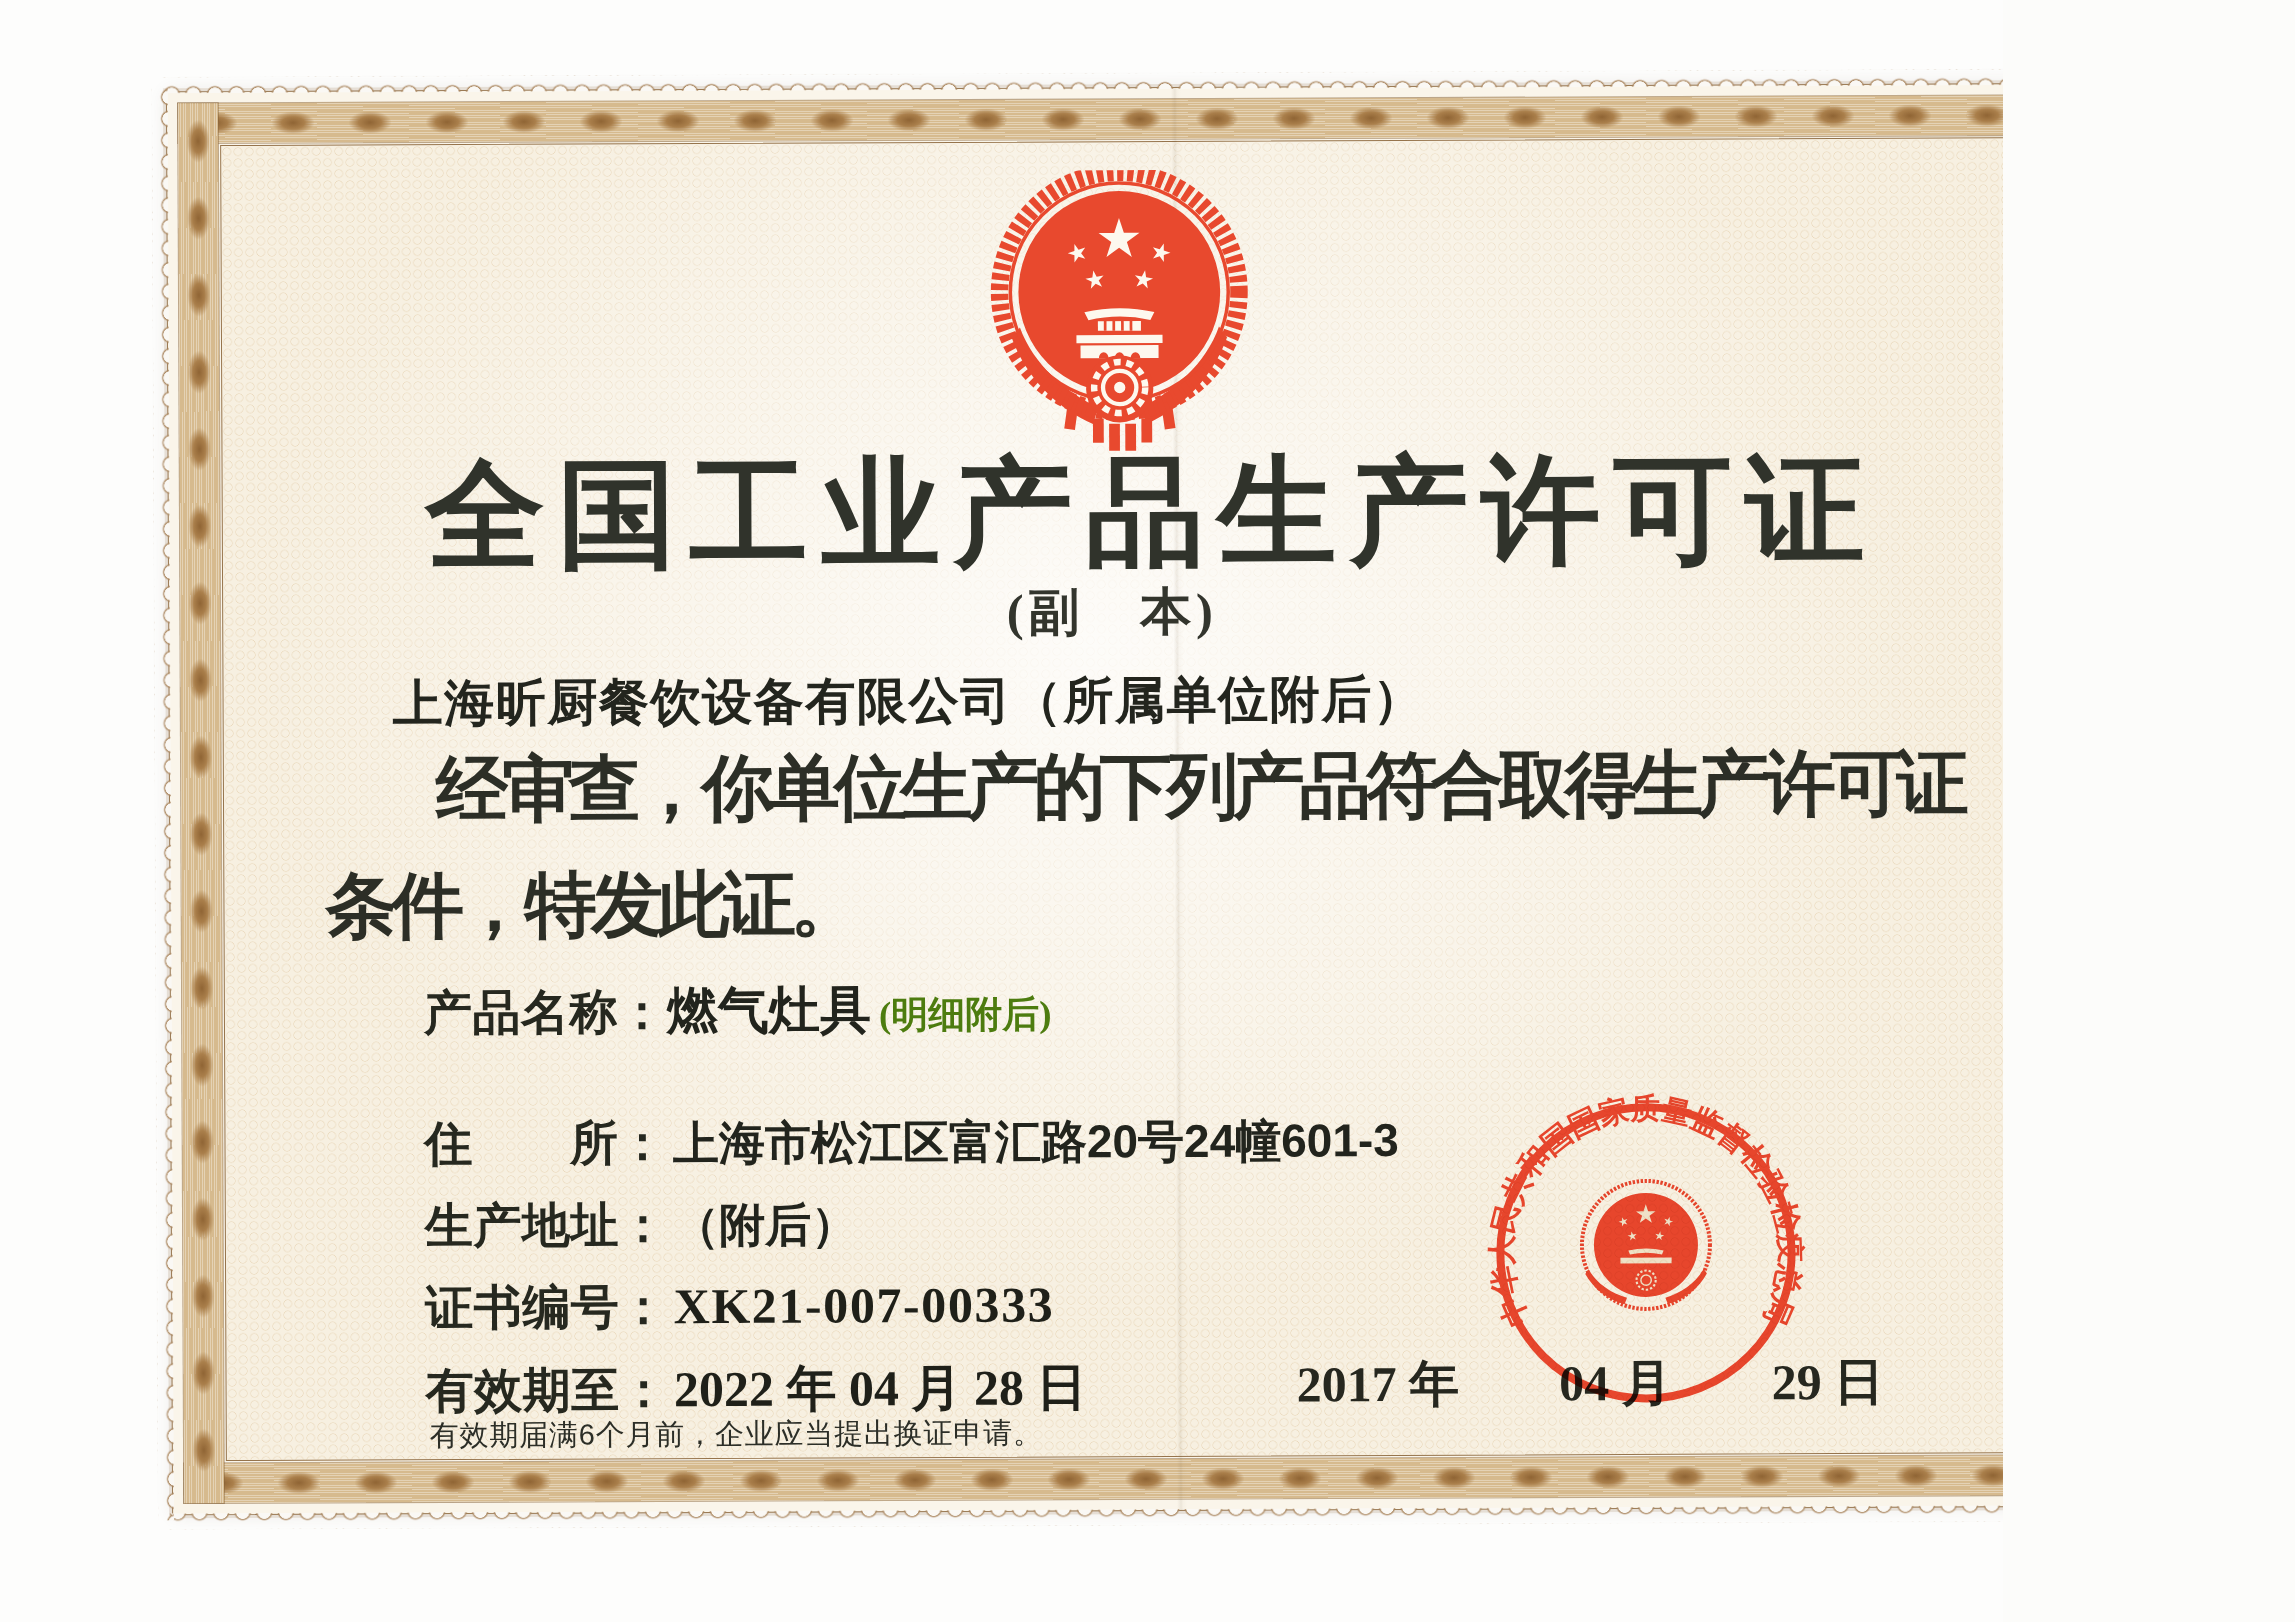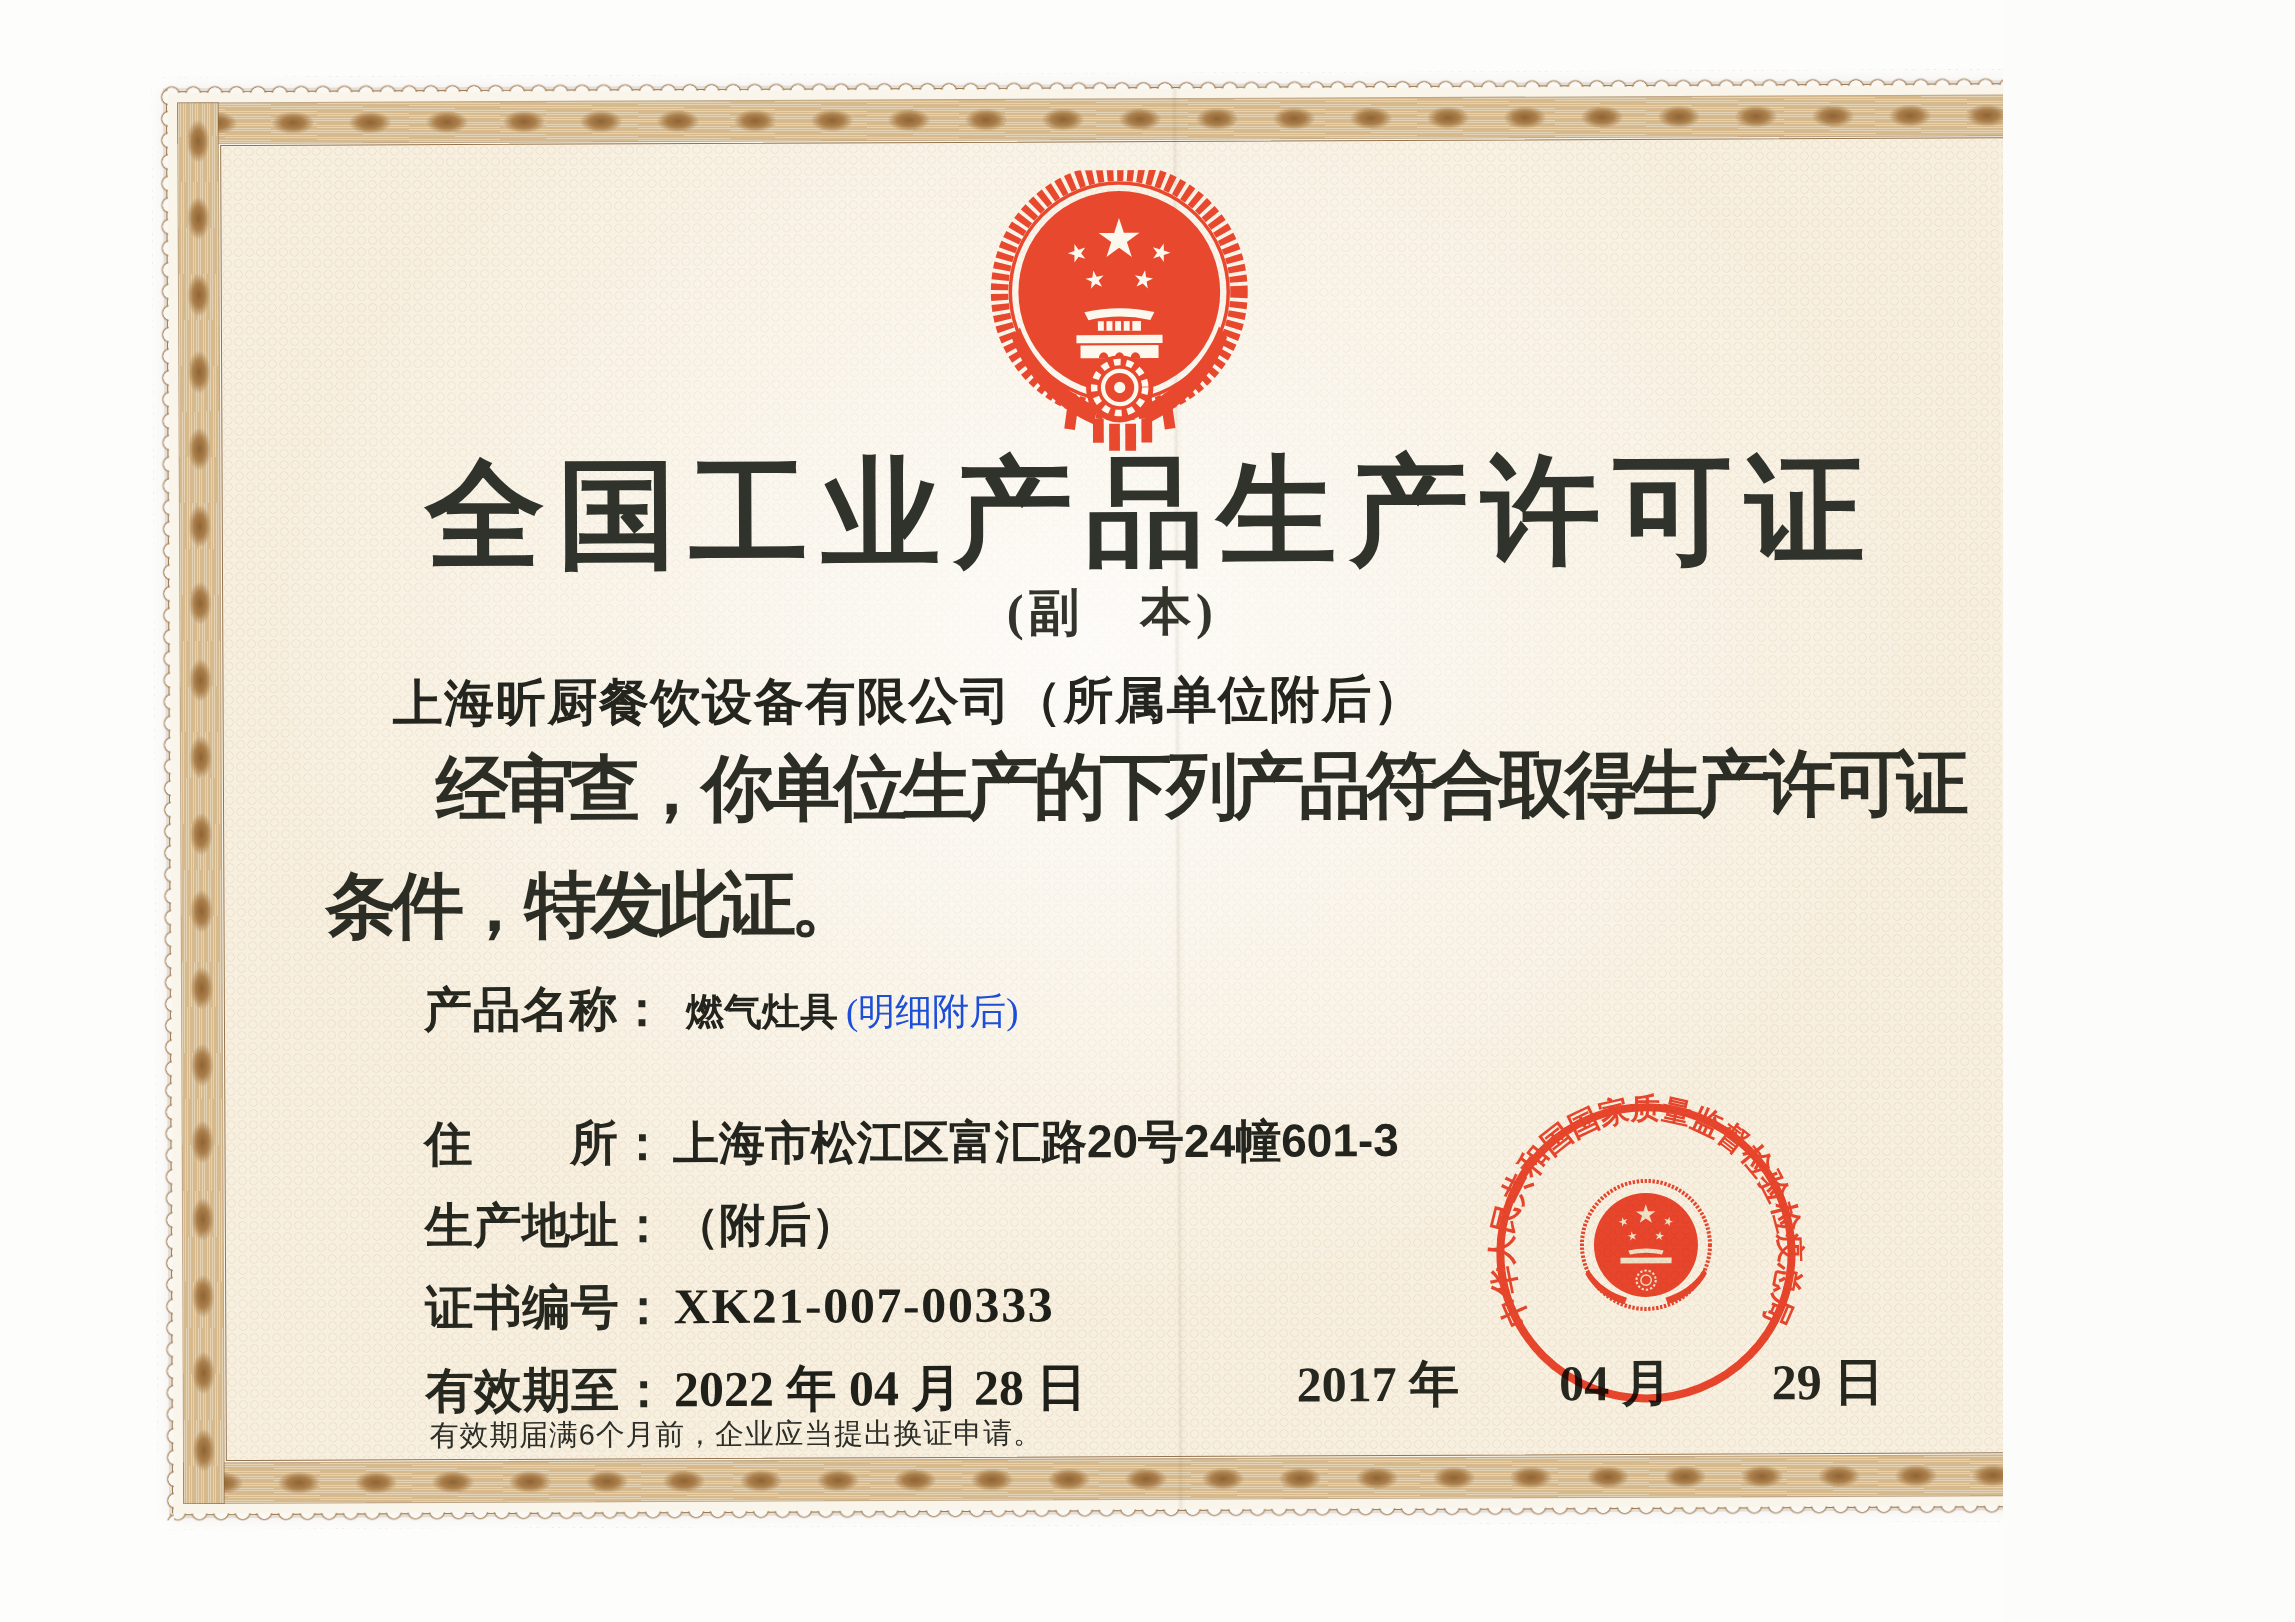--- a/index.html
+++ b/index.html
@@ -57,22 +57,22 @@
   .fuben{left:775px;top:499px;width:336px;text-align:center;font-size:51px;font-weight:600;letter-spacing:4.8px;color:#33352d;}
   .company{left:223px;top:587px;font-size:50px;font-weight:700;letter-spacing:1.6px;color:#23251e;
            font-family:"Liberation Sans","DejaVu Sans",sans-serif;}
   .body-line{font-size:72px;font-weight:900;letter-spacing:-5.6px;color:#2c2e26;}
   .body1{left:266px;top:663px;}
   .body2{left:155px;top:779px;}
 
   .frow{position:absolute;left:253px;display:flex;align-items:baseline;}
   .flabel{flex:0 0 242px;width:242px;text-align:justify;text-align-last:justify;
           font-size:48px;font-weight:900;color:#26281f;}
-  .v-kai{margin-left:20px;font-size:38px;font-weight:900;color:#22241d;}
-  .v-note{margin-left:8px;font-size:37px;font-weight:400;color:#1d4ed8;}
+  .v-kai{margin-left:1px;font-size:51px;font-weight:900;color:#22241d;}
+  .v-note{margin-left:8px;font-size:37px;font-weight:700;color:#4d7c0f;}
   .v-sans{margin-left:6.4px;font-size:46px;font-weight:700;color:#22241d;
           font-family:"Liberation Sans","DejaVu Sans",sans-serif;}
   .v-serif{margin-left:6.4px;font-size:50px;font-weight:600;letter-spacing:1.6px;color:#1f2019;}
   .v-date{margin-left:6.4px;font-size:50px;font-weight:700;color:#1f2019;}
 
   .renew-note{left:257px;top:1330px;font-size:29px;font-weight:500;letter-spacing:0.8px;color:#2c2e27;
               font-family:"Liberation Sans","DejaVu Sans",sans-serif;}
   .issue-date{left:1124px;top:1272px;font-size:50px;font-weight:700;color:#26271f;}
 
   .emblem{position:absolute;left:817px;top:82px;width:269px;height:292px;}

